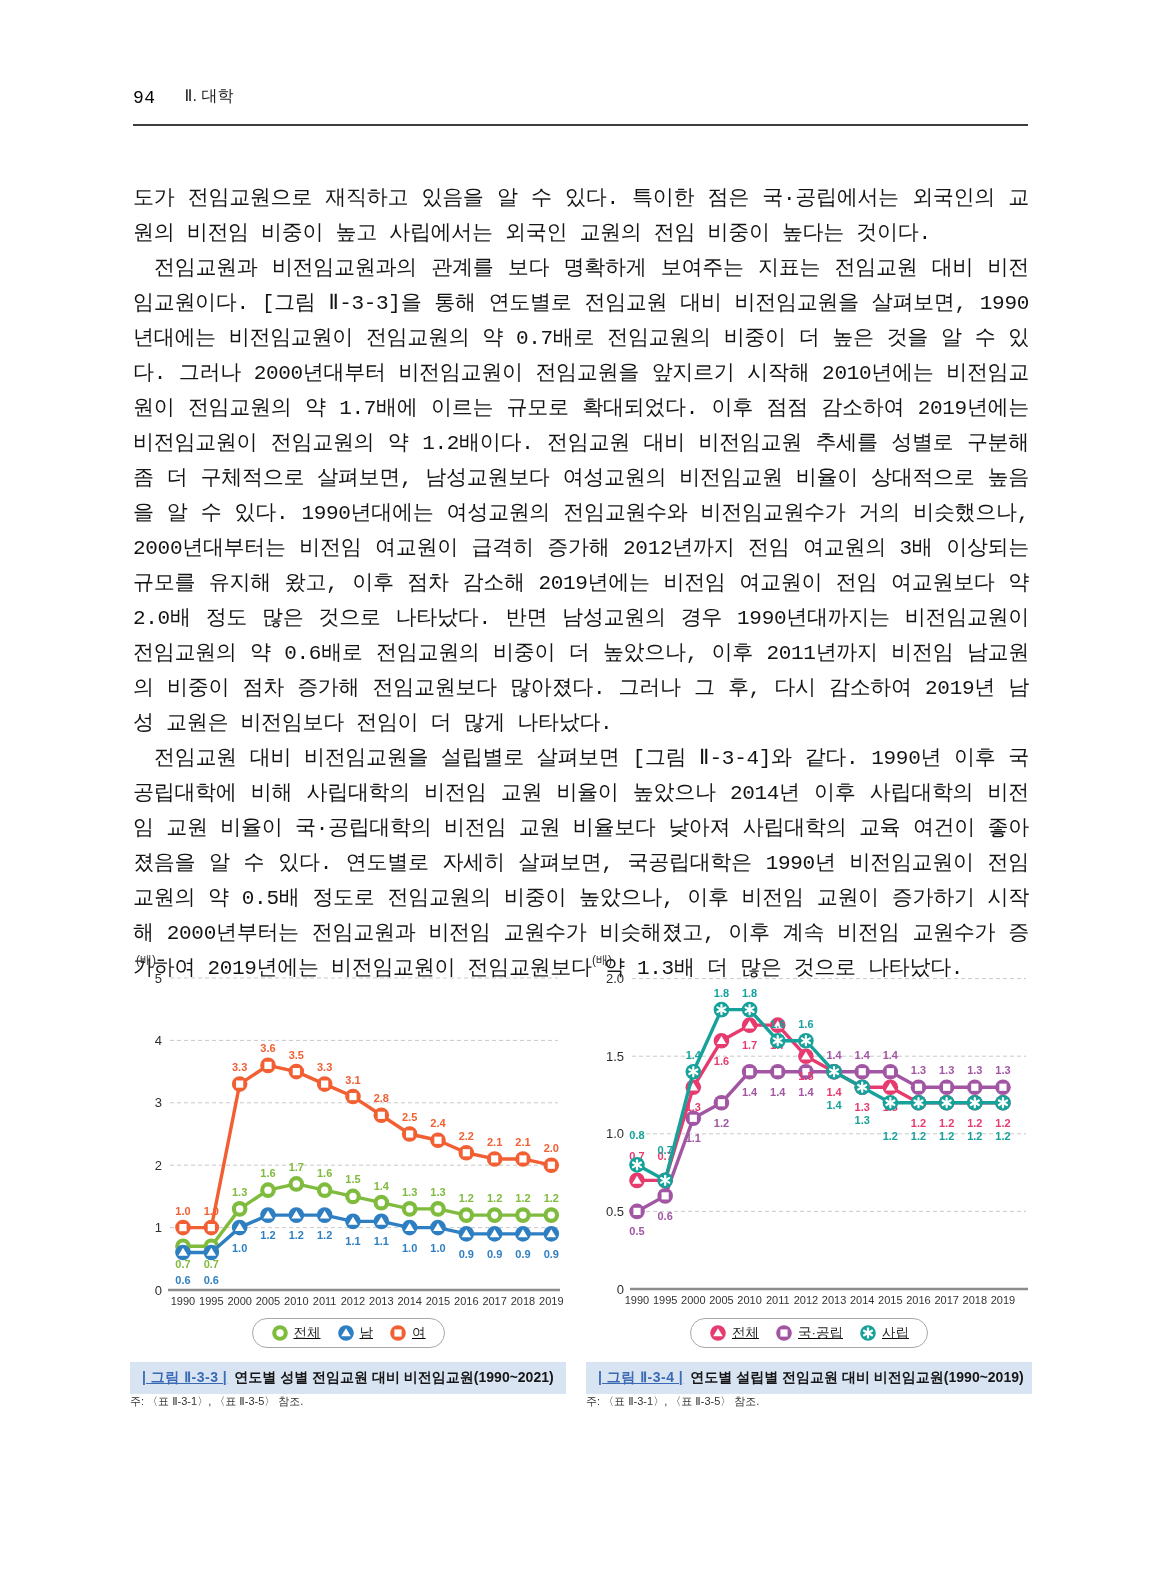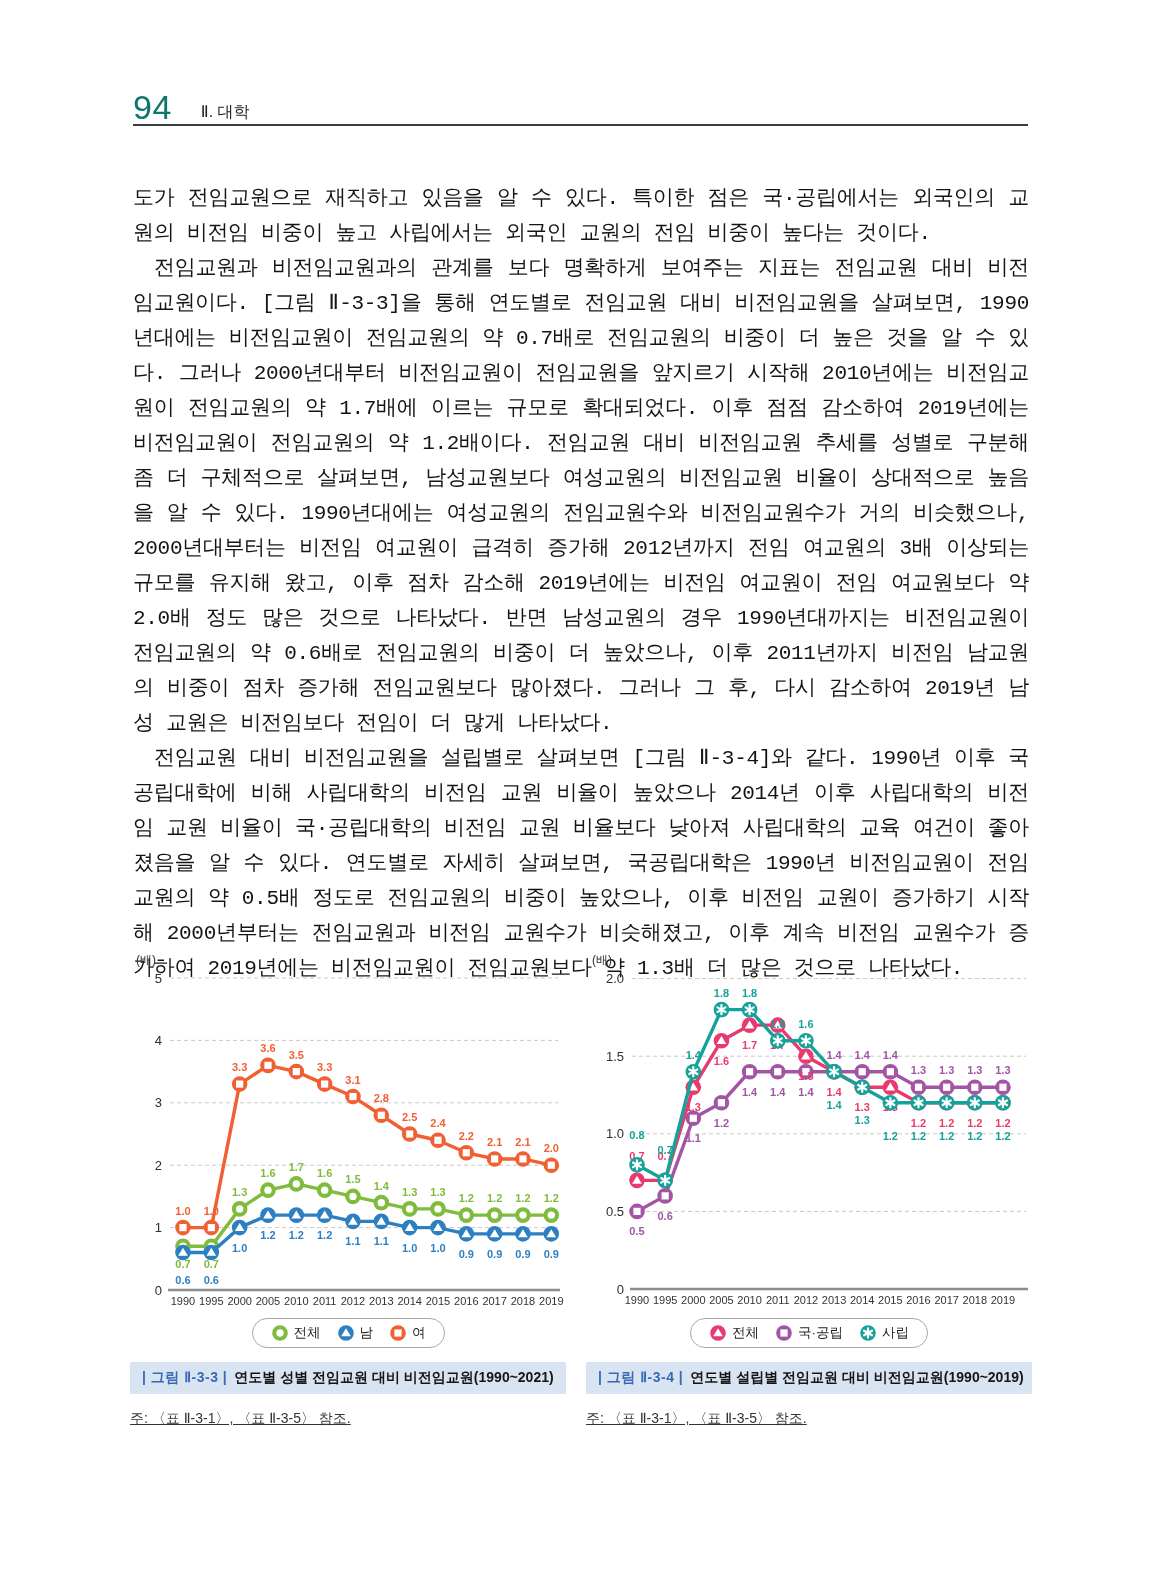--- a/index.html
+++ b/index.html
@@ -1,20 +1,20 @@
 <!DOCTYPE html>
 <html><head>
 <meta charset="utf-8">
 <style>
   html,body{margin:0;padding:0;background:#e8e8e8;}
   .page{position:relative;width:1159px;height:1571px;background:#ffffff;margin:0 auto;overflow:hidden;
         font-family:"Liberation Sans",sans-serif;}
   
   .pagehead{position:absolute;left:133px;top:88px;width:895px;}
-  .pagenum{font-family:Liberation Sans, sans-serif;font-size:34px;color:#0f766e;letter-spacing:0.5px;}
+  .pagenum{font-family:Liberation Mono, monospace;font-size:18px;color:#000000;letter-spacing:0.5px;}
   .section{font-size:16px;color:#222;margin-left:29px;position:relative;top:-2px;}
   .headrule{position:absolute;left:133px;top:124px;width:895px;height:2px;background:#3d3d3d;}
   
   .body-text{position:absolute;left:133px;top:181px;width:896px;
              font-family:Liberation Mono, monospace;font-size:21px;line-height:35px;color:#141414;
              text-align:justify;letter-spacing:-0.3px;}
   .body-text p{margin:0;text-indent:1em;}
   .body-text p.noindent{text-indent:0;}
   
   .figure{position:absolute;top:946px;}
@@ -22,27 +22,27 @@
   #fig1{left:586px;width:446px;}
   svg.chart{display:block;}
   .unit{font-size:12px;fill:#2e2e2e;}
   .ytick{font-size:13px;fill:#2e2e2e;text-anchor:end;}
   .xtick{font-size:11px;fill:#333;}
   .grid{stroke:#c9c9c9;stroke-width:1;stroke-dasharray:4 3;}
   .axis{stroke:#8d8d8d;stroke-width:2.5;}
   .dlabel{font-size:11px;font-weight:bold;}
   .legend-pill{display:flex;align-items:center;justify-content:center;gap:16px;width:fit-content;
                margin:6px auto 0 auto;height:28px;padding:0 18px;border:1.5px solid #a8a8a8;border-radius:15px;}
-  .legend-item{display:inline-flex;align-items:center;gap:5px;}
+  .legend-item{display:inline-flex;align-items:center;gap:5px;text-decoration:underline;}
   .legend-label{font-size:13.5px;color:#1f1f1f;}
   .caption{display:flex;align-items:center;margin-top:14px;height:32px;background:#d9e4f3;
            padding-left:12px;white-space:nowrap;}
-  .cap-tag{font-size:14px;font-weight:bold;color:#3b6ab5;margin-right:7px;letter-spacing:0.5px;}
+  .cap-tag{font-size:14px;font-weight:bold;color:#3b6ab5;margin-right:7px;letter-spacing:0.5px;text-decoration:underline;}
   .cap-title{font-size:14px;font-weight:bold;color:#151515;}
-  .note{margin-top:16px;font-size:14px;color:#333;text-decoration:underline;}
+  .note{margin-top:0;font-size:11px;color:#333;}
 </style>
 </head>
 <body>
 
 <div class="page">
 
   <div class="pagehead">
     <span class="pagenum">94</span><span class="section">Ⅱ. 대학</span>
   </div>
   <div class="headrule"></div>

